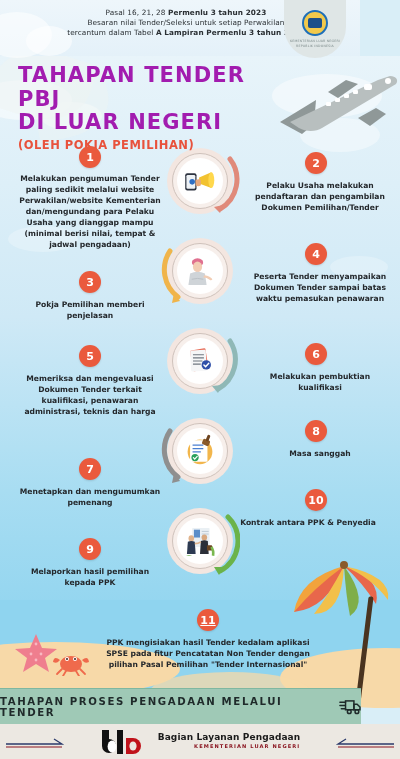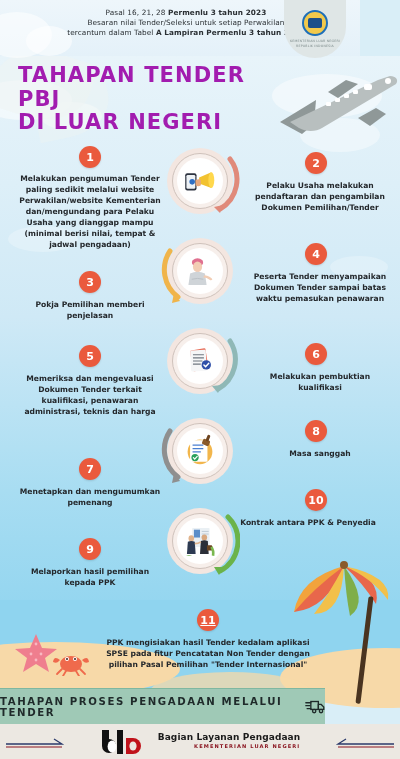--- a/index.html
+++ b/index.html
@@ -117,21 +117,21 @@
   }
   .sand {
     position:absolute; border-radius:50%; background:#f7d9a8;
   }
   .umbrella { position:absolute; left:288px; top:556px; width:112px; height:150px; }
   .starfish { position:absolute; left:14px; top:632px; width:44px; height:42px; }
   .crab { position:absolute; left:52px; top:648px; width:38px; height:28px; }
 
   
   .banner {
-    position:absolute; left:0; top:688px; width:325px; height:36px;
+    position:absolute; left:0; top:688px; width:361px; height:36px;
     background:#9fc9b6; border-top:1.2px solid #7fb7a0;
     display:flex; align-items:center; justify-content:center; gap:19px;
     z-index:7;
   }
   .banner-text {
     font-weight:bold; font-size:10.2px; letter-spacing:1.6px; color:#1f2a2a;
   }
   .truck { width:24px; height:17px; }
 
   
@@ -175,20 +175,21 @@
       <rect x="72" y="32" width="5" height="4" rx="1" fill="#ffffff"></rect>
       <rect x="81" y="28" width="5" height="4" rx="1" fill="#ffffff"></rect>
       <rect x="92" y="22" width="8" height="6" rx="2" fill="#ffffff"></rect>
       <circle cx="116" cy="19" r="3" fill="#ffffff"></circle>
     </g>
   </svg>
 
   <div class="title-wrap">
     <div class="title-main">TAHAPAN TENDER PBJ</div>
     <div class="title-main">DI LUAR NEGERI</div>
+    <div class="title-sub">(OLEH POKJA PEMILIHAN)</div>
   </div>
 
   <div class="center-col">
 
     <div class="node">
       <div class="node-outer"></div>
       <div class="node-ring"></div>
       <svg class="arc" viewBox="0 0 80 80">
         <path d="M70 18 A34 34 0 0 1 60 68" stroke="#e08a7a" stroke-width="5" fill="none" stroke-linecap="round"></path>
         <path d="M63 64 L60 72 L54 66 Z" fill="#e08a7a"></path>

